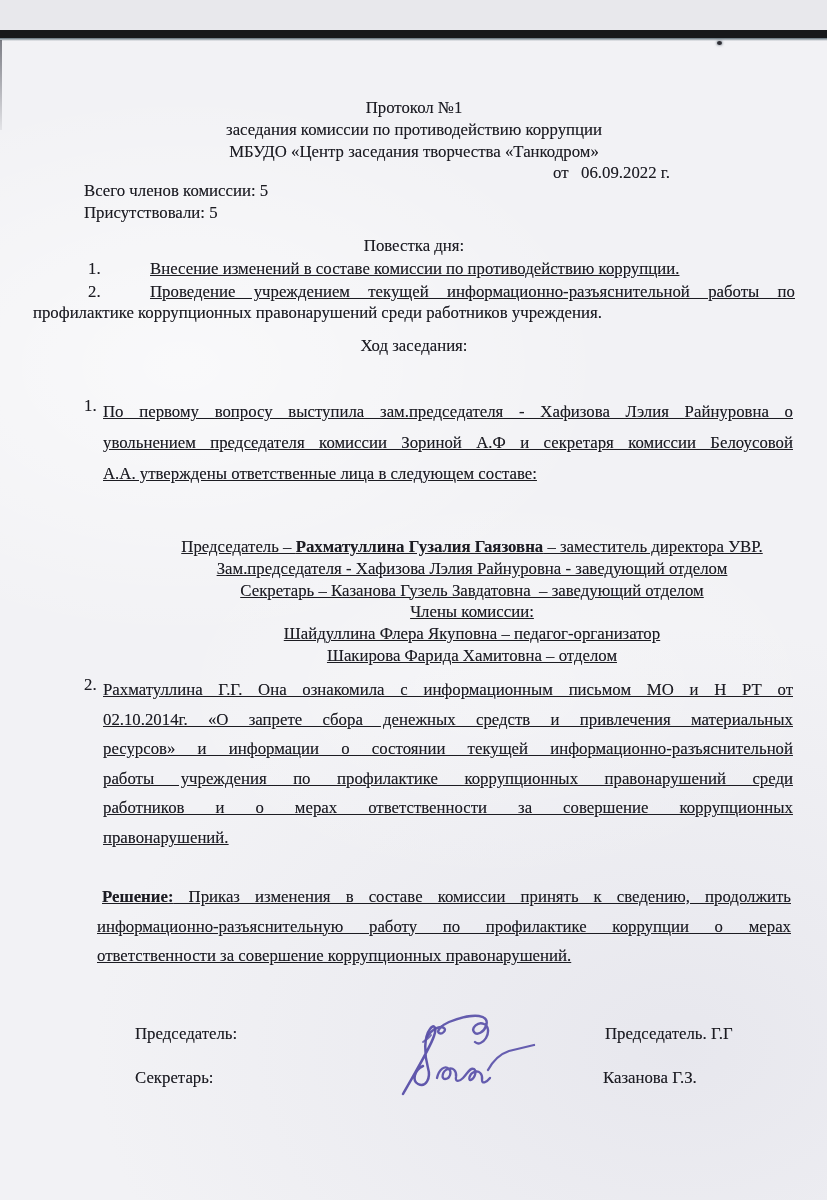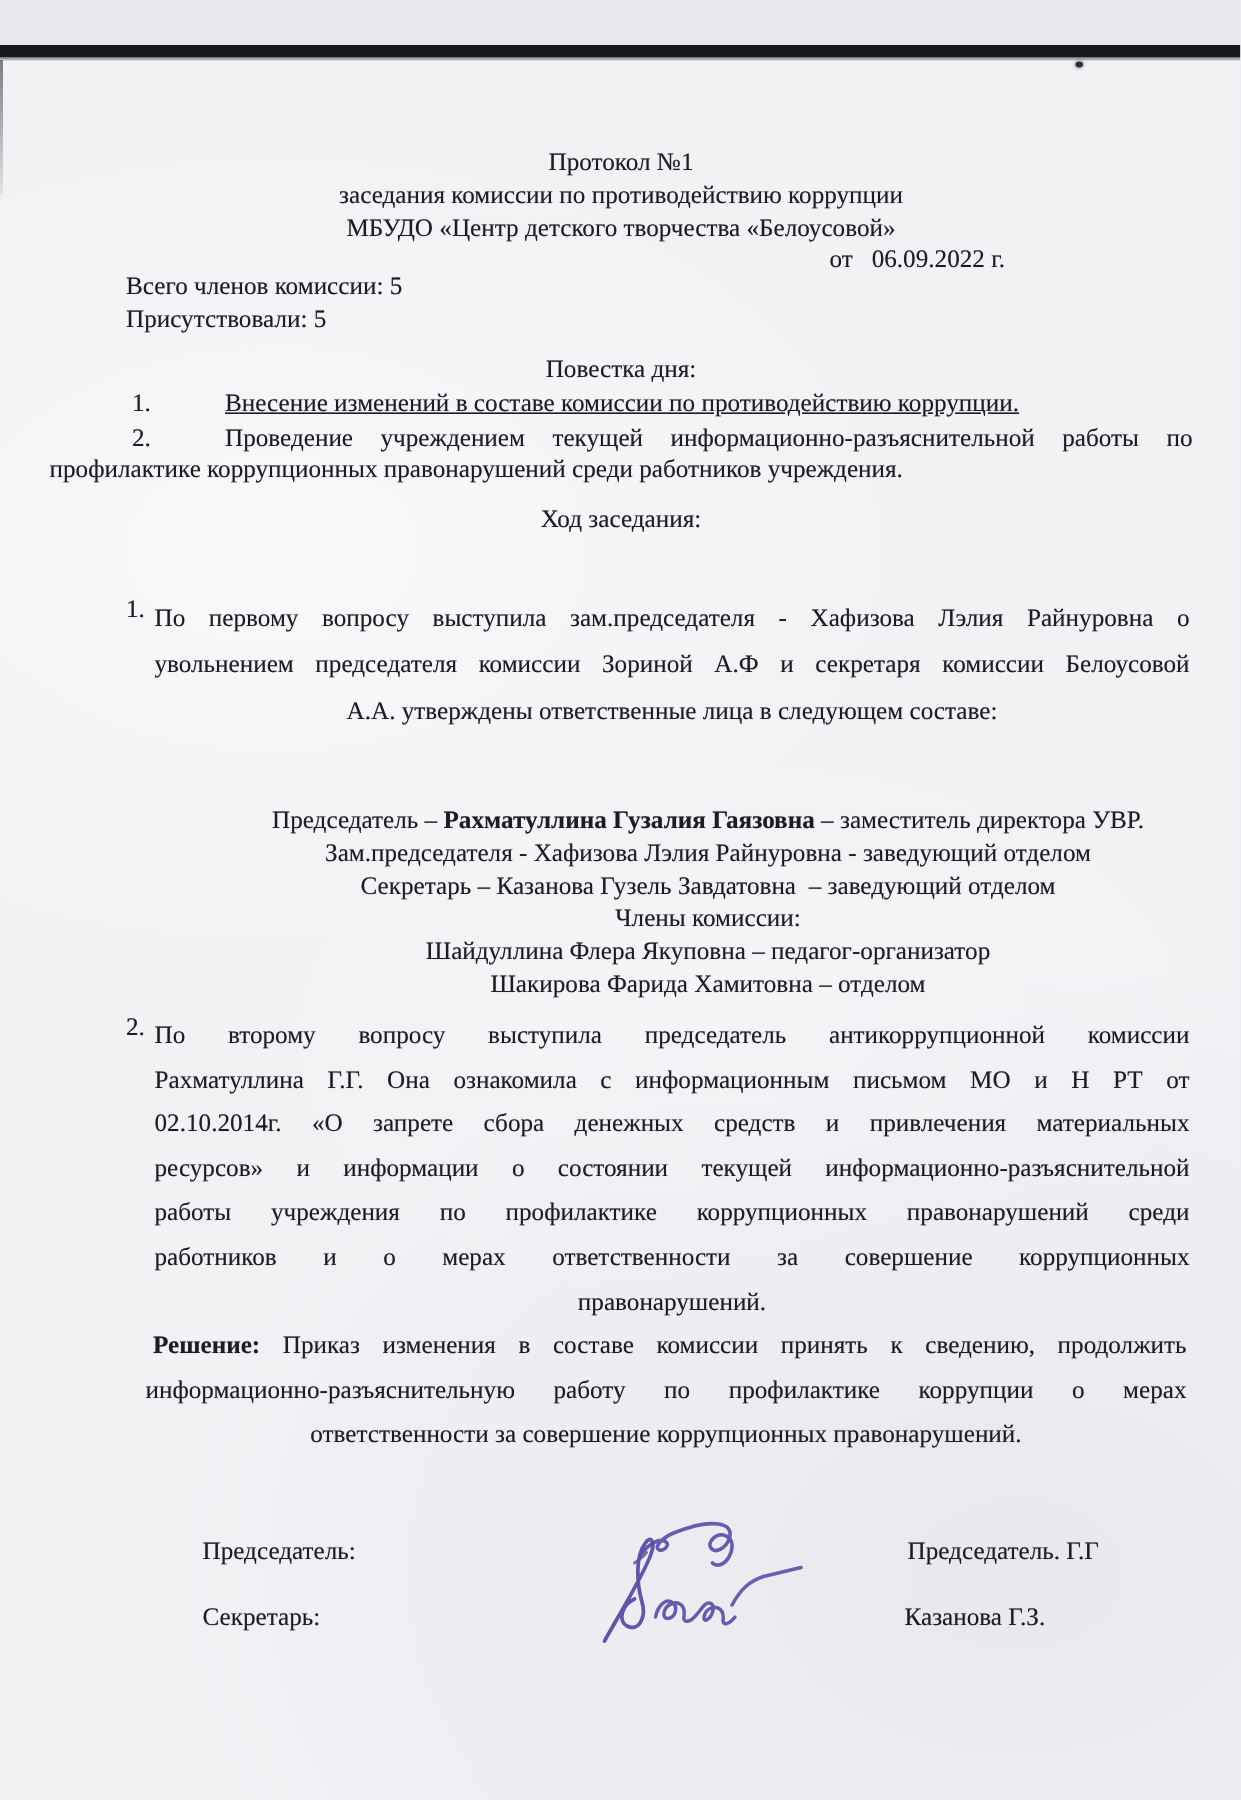--- a/index.html
+++ b/index.html
@@ -27,42 +27,42 @@
   .band{position:absolute;left:0;top:0;width:827px;height:8px;background:var(--band,#17181b);}
   .band-glow{position:absolute;left:0;top:8px;width:827px;height:3px;
     background:linear-gradient(to bottom,#5e6e79,rgba(94,110,121,0));}
   .dot{position:absolute;left:717px;top:11px;width:5px;height:4px;border-radius:50%;
     background:#2d2d33;box-shadow:0 0 2px 1px rgba(120,130,140,.5);}
   .sliver{position:absolute;left:0;top:10px;width:2px;height:90px;
     background:linear-gradient(to bottom,rgba(60,62,72,.65),rgba(60,62,72,.08));}
   .smudge{position:absolute;left:808px;top:1183px;width:7px;height:2px;
     background:#9a9aa6;transform:rotate(-35deg);opacity:.7;}
   
-  .par{position:absolute;text-shadow:0 0 .5px rgba(25,25,40,.45);}
+  .par{position:absolute;text-shadow:0 0 .5px rgba(25,25,40,.45);text-decoration:underline;}
   .par .jl{text-align:justify;text-align-last:justify;}
-  .par .ll{text-align:center;}
+  .par .ll{text-align:left;}
   .marker{position:absolute;text-shadow:0 0 .5px rgba(25,25,40,.45);}
   .num{display:inline-block;width:62px;text-align:left;}
   .sig{position:absolute;left:390px;top:955px;}
   .sig path{fill:none;stroke:var(--sig,#584fa8);stroke-linecap:round;stroke-linejoin:round;}
 </style>
 </head>
 <body>
 
 <div class="scan">
 
   <div class="band"></div>
   <div class="band-glow"></div>
   <div class="dot"></div>
   <div class="sliver"></div>
   <div class="smudge"></div>
 
   <div class="txt center" style="top:68px;">Протокол №1</div>
   <div class="txt center" style="top:90px;">заседания комиссии по противодействию коррупции</div>
-  <div class="txt center" style="top:112px;">МБУДО «Центр детского творчества «Белоусовой»</div>
+  <div class="txt center" style="top:112px;">МБУДО «Центр заседания творчества «Танкодром»</div>
   <div class="txt" style="left:553px;top:133px;">от&nbsp;&nbsp;&nbsp;06.09.2022 г.</div>
   <div class="txt" style="left:84px;top:151px;">Всего членов комиссии: 5</div>
   <div class="txt" style="left:84px;top:173px;">Присутствовали: 5</div>
 
   <div class="txt center" style="top:206px;">Повестка дня:</div>
   <div class="txt" style="left:88px;top:229px;text-decoration:underline;"><span class="num">1.</span><span>Внесение изменений в составе комиссии по противодействию коррупции.</span></div>
   <div class="par" style="left:88px;top:251px;width:707px;line-height:22px;">
     <div class="jl"><span class="num">2.</span><span>Проведение учреждением текущей информационно-разъяснительной работы по</span></div>
   </div>
   <div class="txt" style="left:33px;top:273px;text-align:center;">профилактике коррупционных правонарушений среди работников учреждения.</div>
@@ -80,21 +80,20 @@
     <div><span>Председатель – </span><span class="b">Рахматуллина Гузалия Гаязовна</span><span> – заместитель директора УВР.</span></div>
     <div>Зам.председателя - Хафизова Лэлия Райнуровна - заведующий отделом</div>
     <div>Секретарь – Казанова Гузель Завдатовна&nbsp; – заведующий отделом</div>
     <div>Члены комиссии:</div>
     <div>Шайдуллина Флера Якуповна – педагог-организатор</div>
     <div>Шакирова Фарида Хамитовна – отделом</div>
   </div>
 
   <div class="marker" style="left:84px;top:645px;">2.</div>
   <div class="par" style="left:103px;top:645px;width:690px;line-height:29.6px;">
-    <div class="jl">По второму вопросу выступила председатель антикоррупционной комиссии</div>
     <div class="jl">Рахматуллина Г.Г. Она ознакомила с информационным письмом МО и Н РТ от</div>
     <div class="jl">02.10.2014г. «О запрете сбора денежных средств и привлечения материальных</div>
     <div class="jl">ресурсов» и информации о состоянии текущей информационно-разъяснительной</div>
     <div class="jl">работы учреждения по профилактике коррупционных правонарушений среди</div>
     <div class="jl">работников и о мерах ответственности за совершение коррупционных</div>
     <div class="ll">правонарушений.</div>
   </div>
 
   <div class="par" style="left:97px;top:852px;width:694px;line-height:29.6px;">
     <div class="jl"><span class="b" style="padding-left:5px;">Решение:</span><span> Приказ изменения в составе комиссии принять к сведению, продолжить</span></div>

